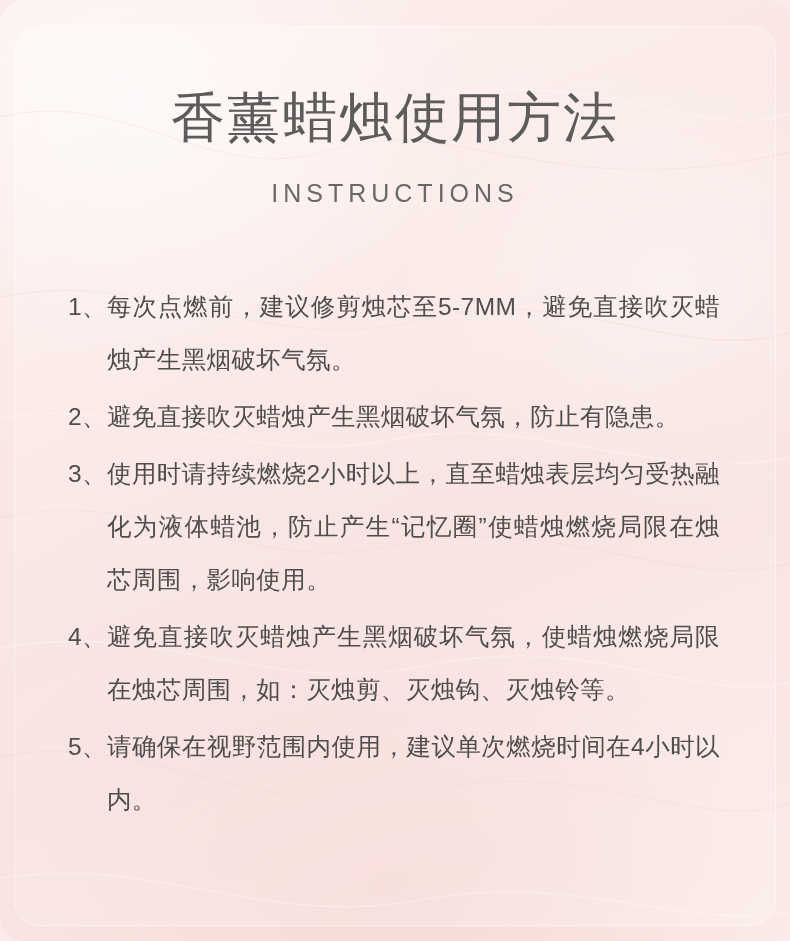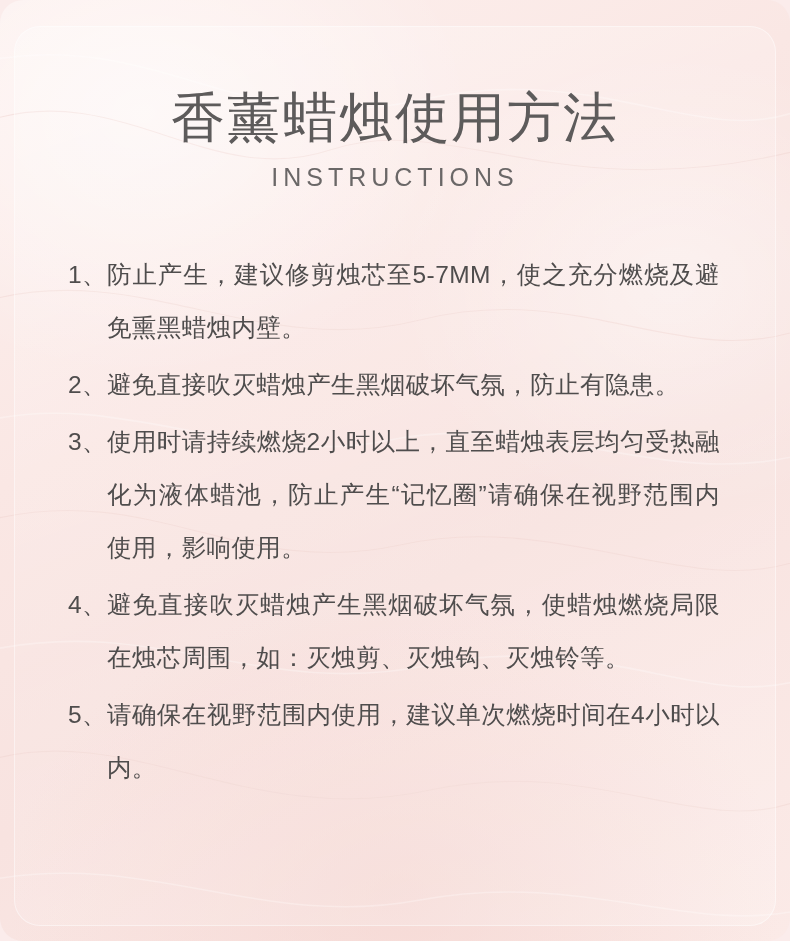--- a/index.html
+++ b/index.html
@@ -60,21 +60,21 @@
     text-align: center;
     font-family: "Liberation Sans", sans-serif;
     font-size: 54px;
     font-weight: 400;
     letter-spacing: 2px;
     color: #5d5b5b;
     line-height: 1.1;
   }
 
   .subtitle {
-    margin: 0;
+    margin: 16px;
     padding-top: 16px;
     text-align: center;
     font-size: 25px;
     font-weight: 400;
     letter-spacing: 5px;
     color: #6a6767;
   }
 
   .list {
     margin: 0;
@@ -126,29 +126,29 @@
 
   <div class="card"></div>
 
   <div class="content">
     <h1 class="title">香薰蜡烛使用方法</h1>
     <div class="subtitle">INSTRUCTIONS</div>
 
     <ul class="list">
       <li class="item">
         <span class="item-index">1、</span>
-        <span class="item-text">防止产生，建议修剪烛芯至5-7MM，使之充分燃烧及避免熏黑蜡烛内壁。</span>
+        <span class="item-text">每次点燃前，建议修剪烛芯至5-7MM，避免直接吹灭蜡烛产生黑烟破坏气氛。</span>
       </li>
       <li class="item">
         <span class="item-index">2、</span>
         <span class="item-text">避免直接吹灭蜡烛产生黑烟破坏气氛，防止有隐患。</span>
       </li>
       <li class="item">
         <span class="item-index">3、</span>
-        <span class="item-text">使用时请持续燃烧2小时以上，直至蜡烛表层均匀受热融化为液体蜡池，防止产生“记忆圈”请确保在视野范围内使用，影响使用。</span>
+        <span class="item-text">使用时请持续燃烧2小时以上，直至蜡烛表层均匀受热融化为液体蜡池，防止产生“记忆圈”使蜡烛燃烧局限在烛芯周围，影响使用。</span>
       </li>
       <li class="item">
         <span class="item-index">4、</span>
         <span class="item-text">避免直接吹灭蜡烛产生黑烟破坏气氛，使蜡烛燃烧局限在烛芯周围，如：灭烛剪、灭烛钩、灭烛铃等。</span>
       </li>
       <li class="item">
         <span class="item-index">5、</span>
         <span class="item-text">请确保在视野范围内使用，建议单次燃烧时间在4小时以内。</span>
       </li>
     </ul>

